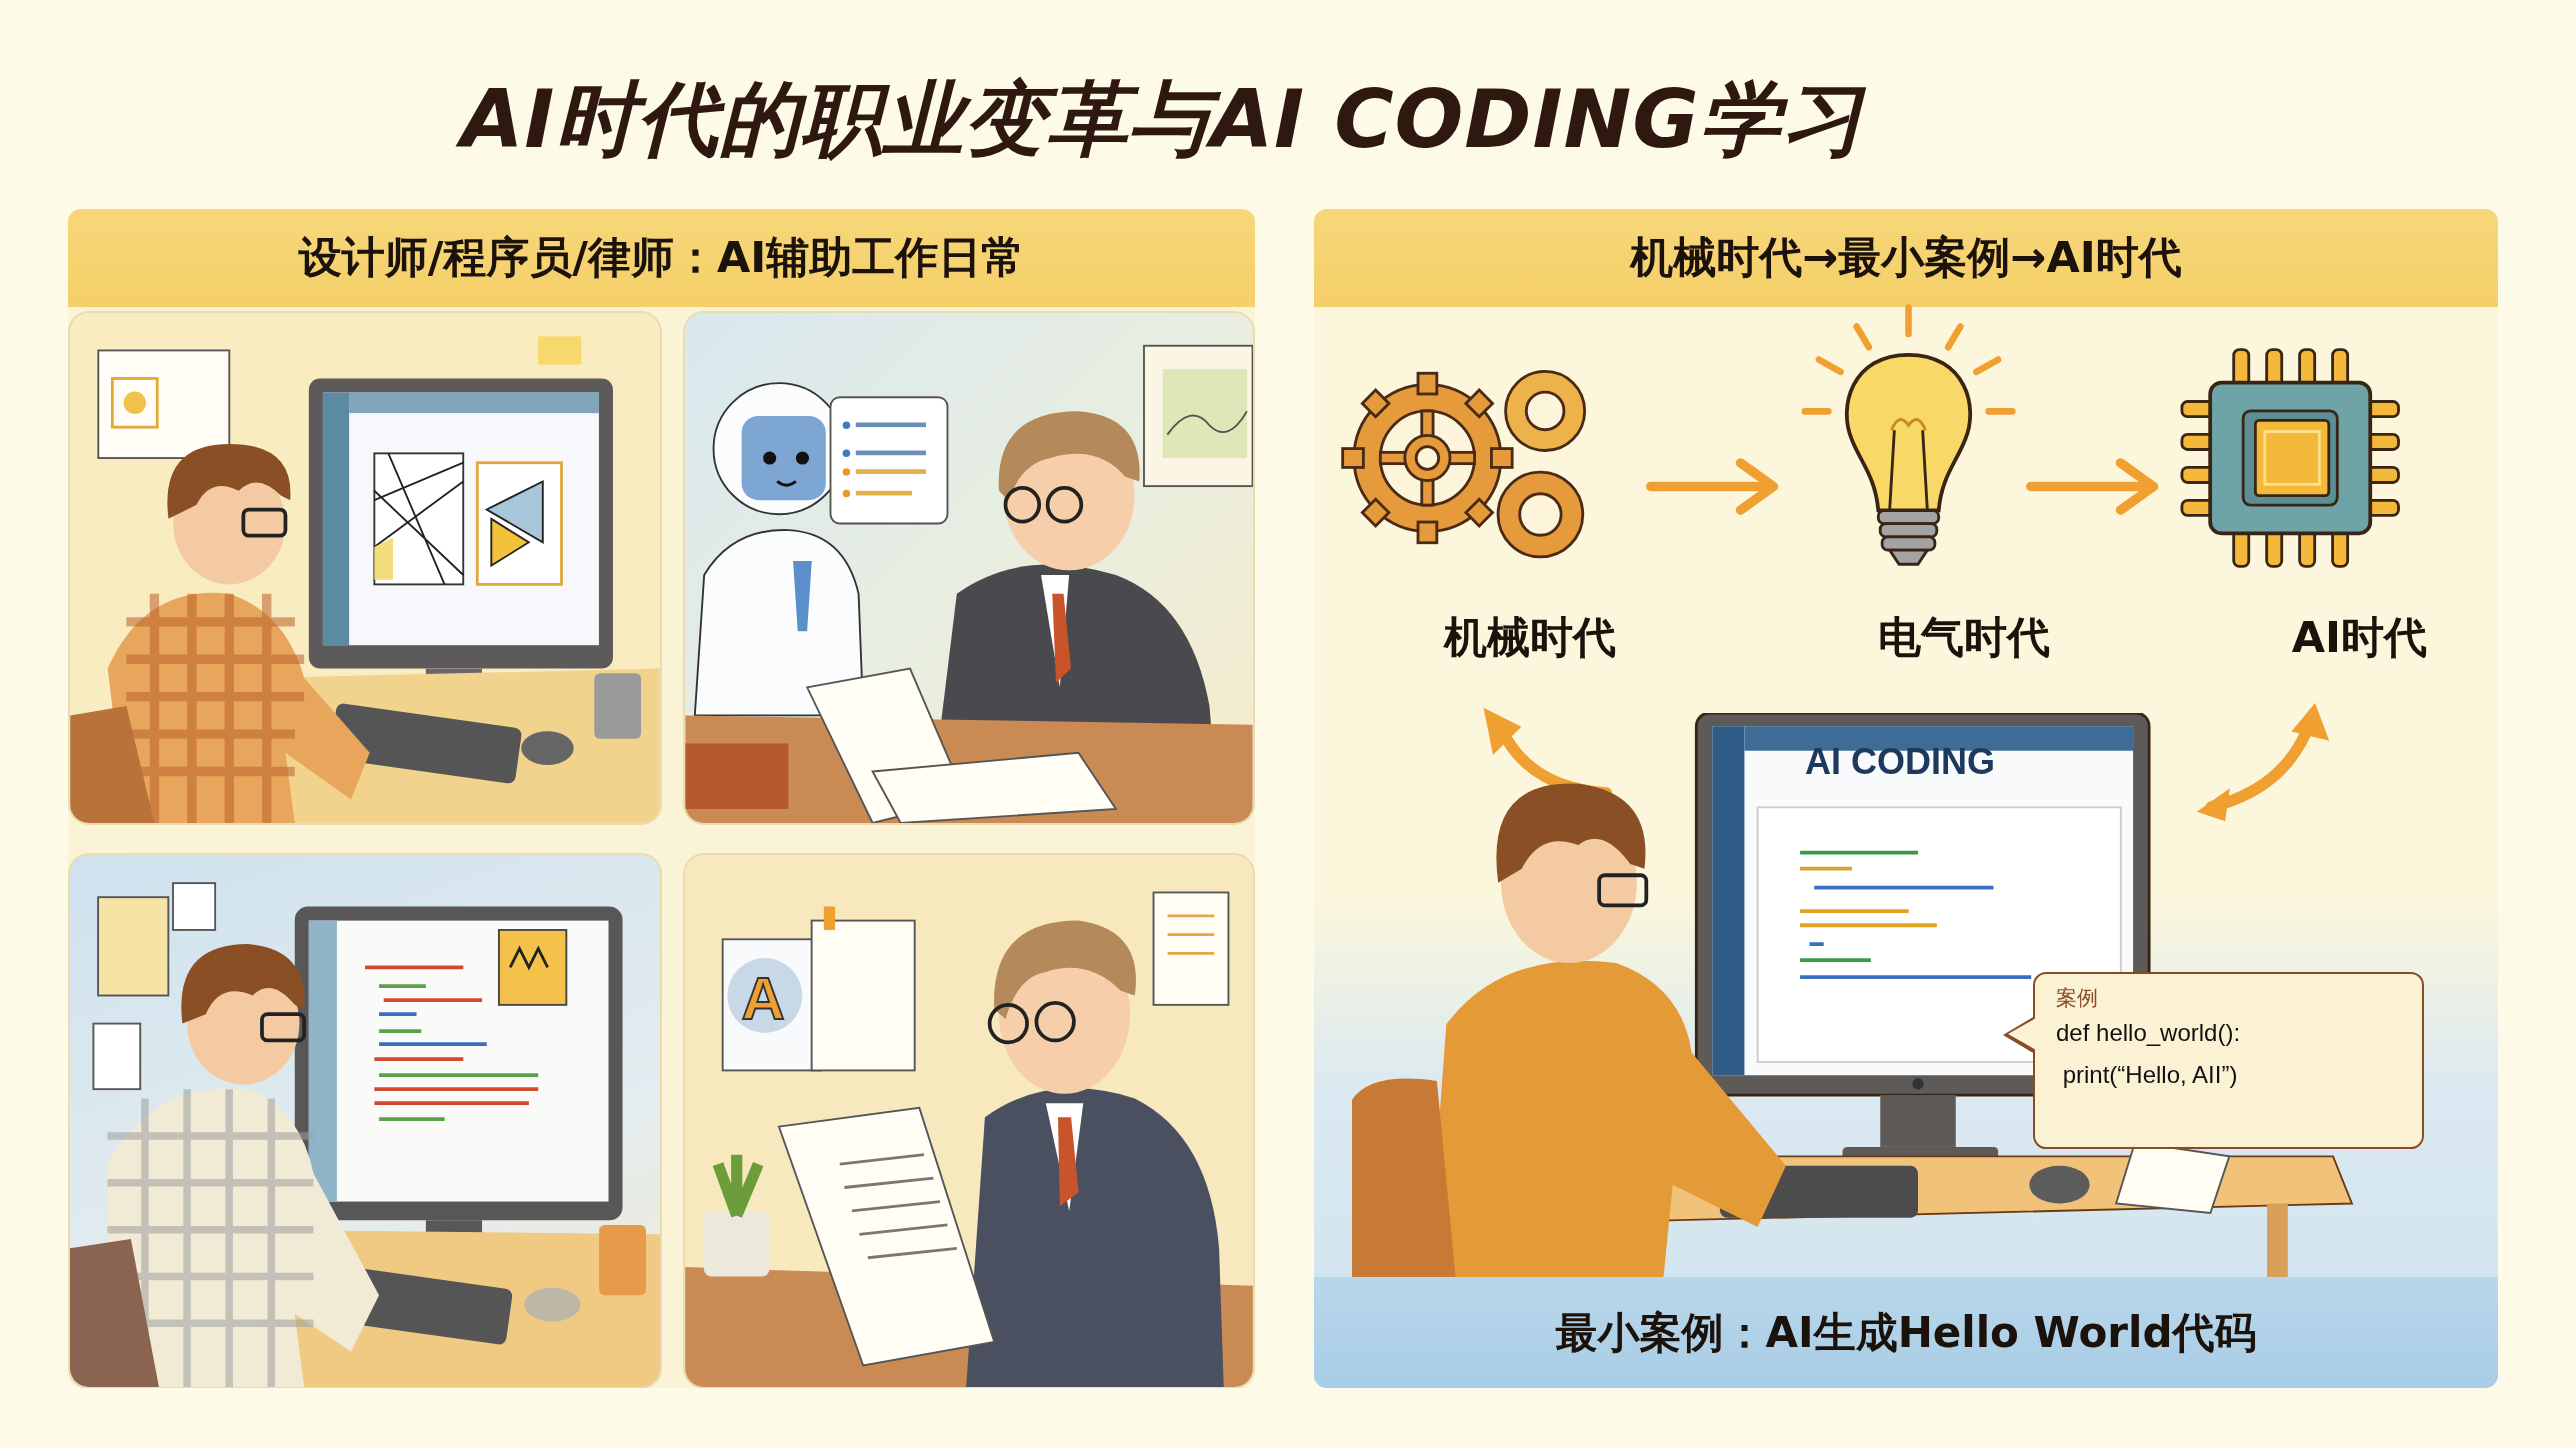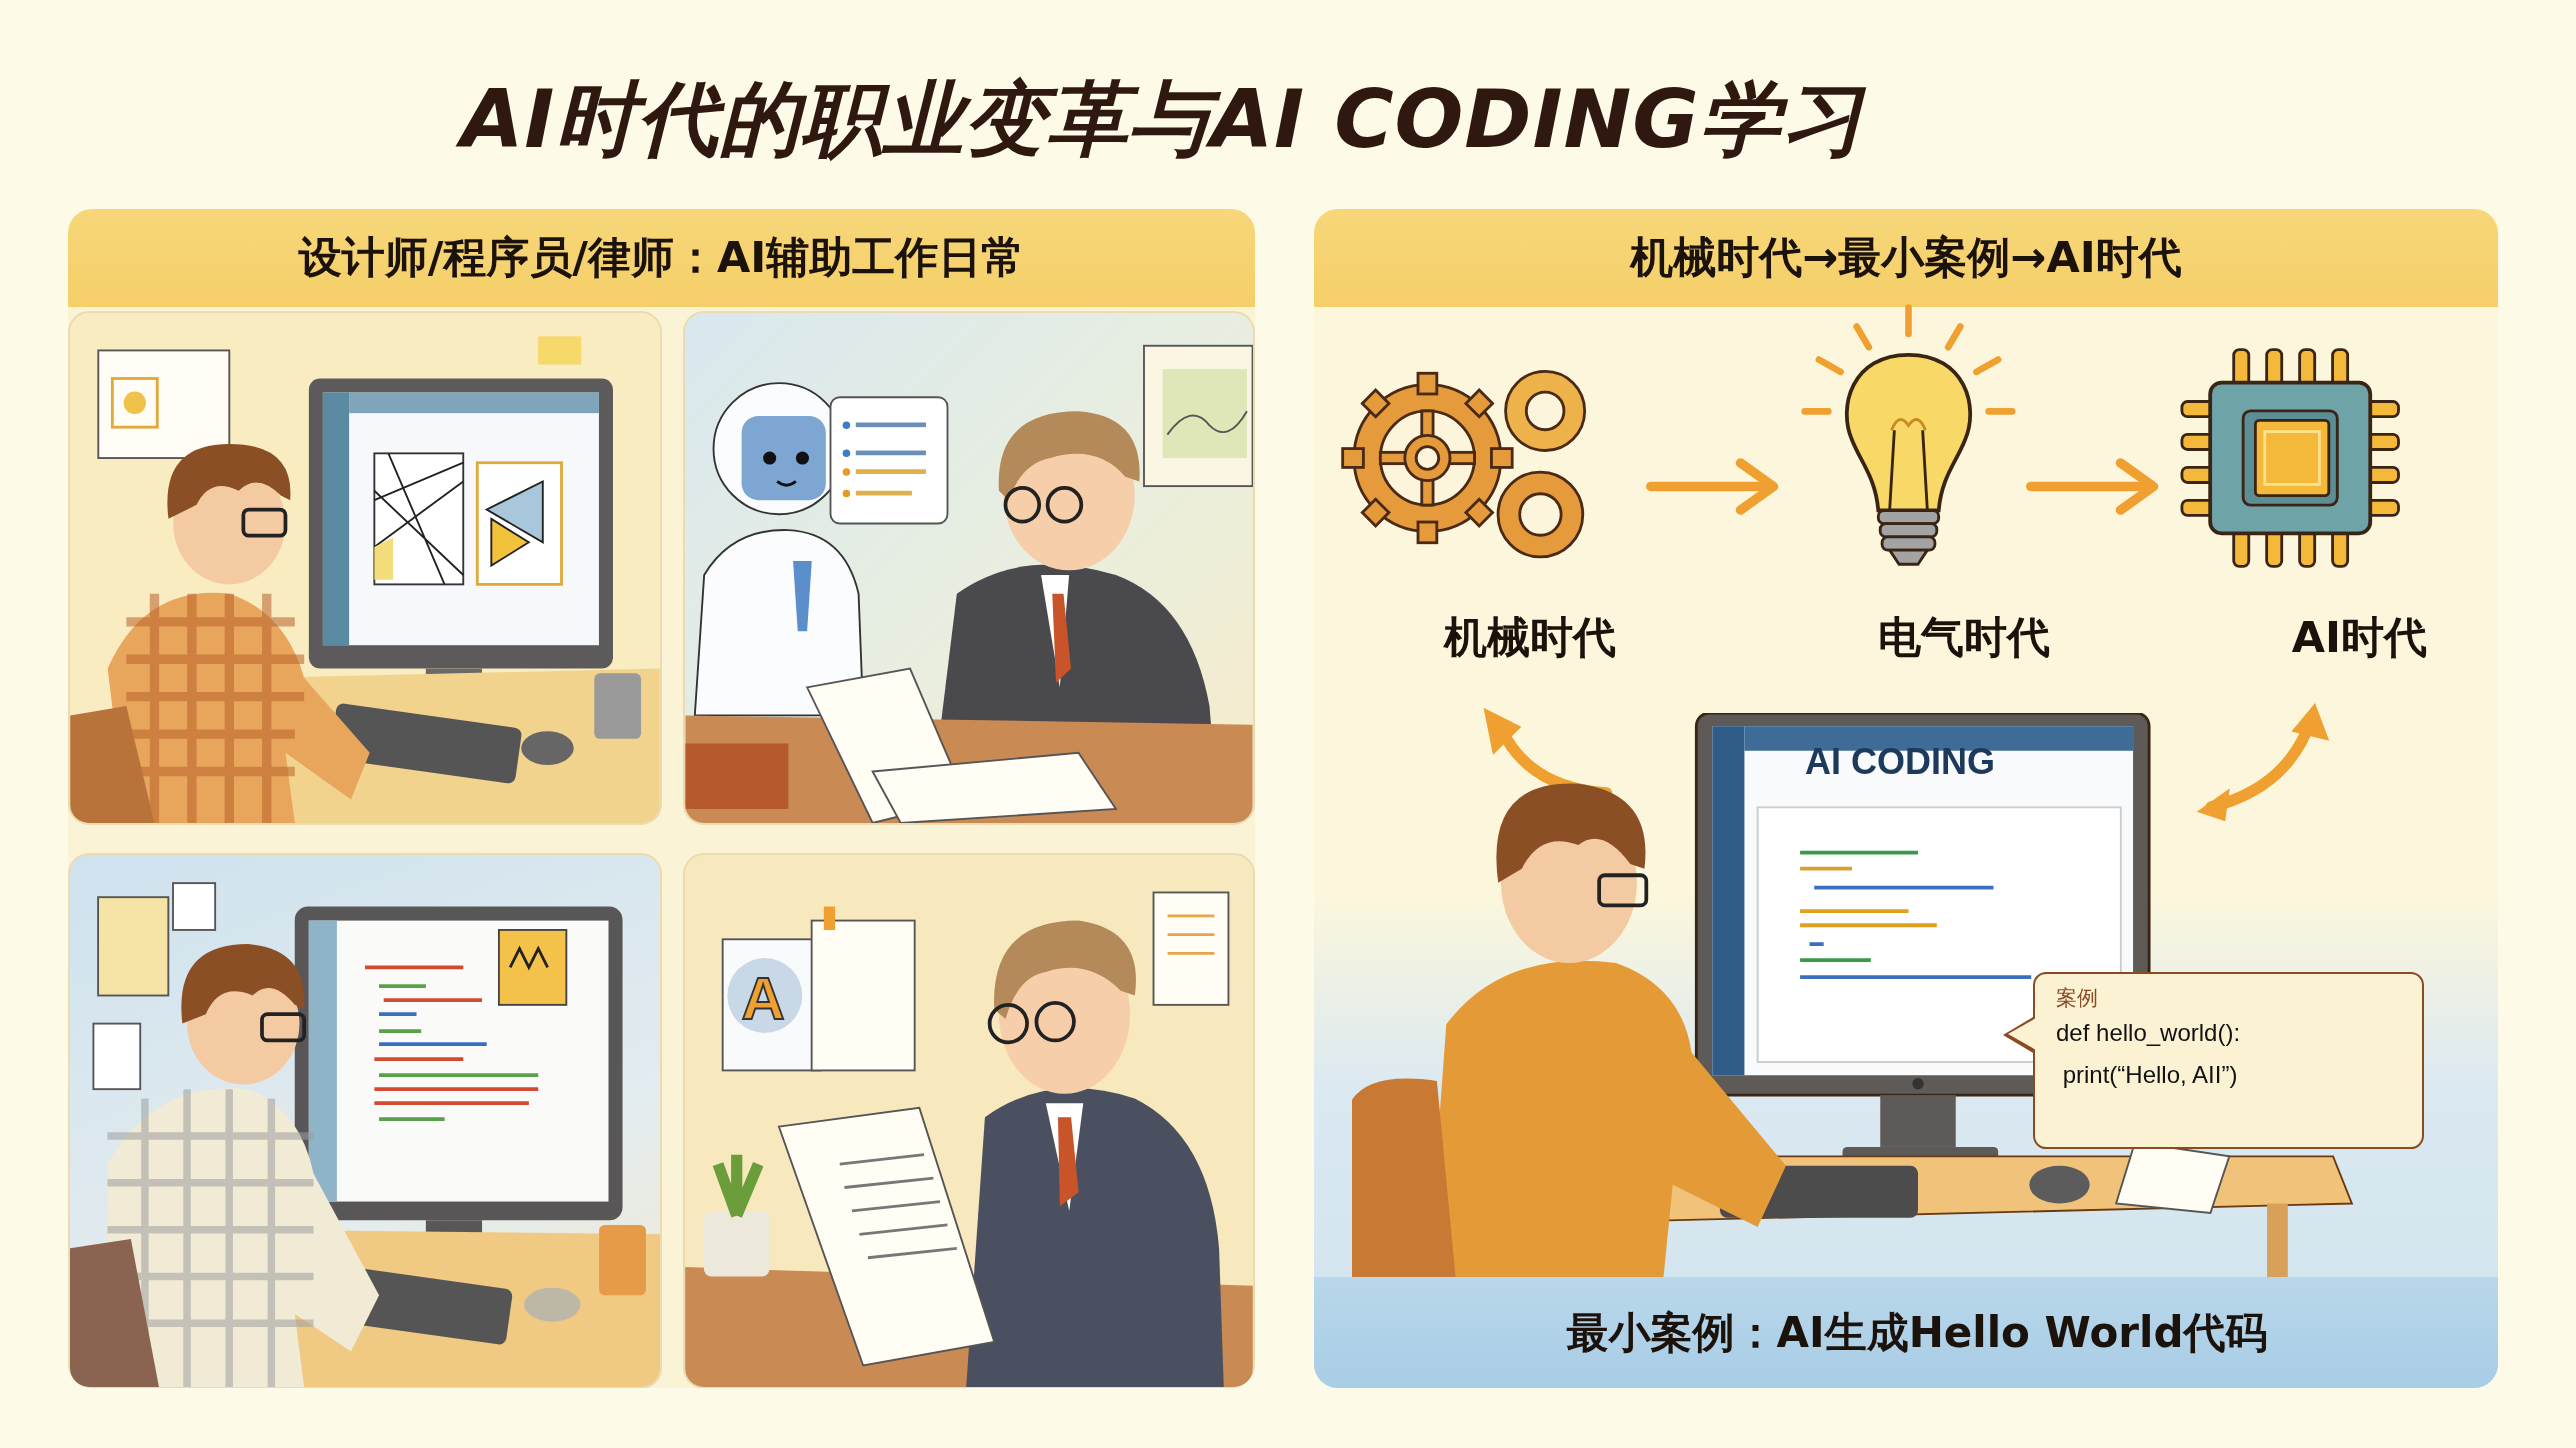--- a/index.html
+++ b/index.html
@@ -9,21 +9,21 @@
     font-family: "DejaVu Sans", "Liberation Sans", sans-serif;
     color: #2b1a12;
     position: relative;
   }
   .main-title {
     position: absolute; left: 0; top: 66px; width: 2324px;
     text-align: center; font-size: 81px; font-weight: bold; color: #2e1810;
     letter-spacing: 0.9px;
     font-style: italic;
   }
-  .section { position: absolute; border-radius: 24px; overflow: hidden; }
+  .section { position: absolute; border-radius: 13px; overflow: hidden; }
   .left-section { left: 68px; top: 209px; width: 1187px; height: 1179px; background: #fbf3d6; }
   .right-section { left: 1314px; top: 209px; width: 1184px; height: 1179px; background: #fbf3d6; }
   .section-header {
     position: absolute; left: 0; top: 0; width: 100%; height: 98px;
     background: linear-gradient(180deg, #f7d77a, #f5cf68);
     display: flex; align-items: center; justify-content: center;
     font-size: 43px; font-weight: bold; color: #1c120c;
   }
   .panel {
     position: absolute; border-radius: 21px; overflow: hidden;
@@ -39,21 +39,21 @@
   .era { position: absolute; top: 0; width: 283px; text-align: center; }
   .era-label { position: absolute; left: 0; width: 100%; font-size: 43px; font-weight: bold; color: #1c120c; text-align: right; }
   .scene-bg {
     position: absolute; left: 0; top: 585px; width: 100%; height: 496px;
     background: linear-gradient(180deg, rgba(220,235,242,0) 0%, #dbe9f1 40%, #cfe3ee 100%);
   }
   .bottom-banner {
     position: absolute; left: 0; bottom: 0; width: 100%; height: 111px;
     background: linear-gradient(180deg,#b9d7ea,#a8cde6);
     display: flex; align-items: center; justify-content: center;
-    font-size: 42px; font-weight: bold; color: #1c120c; padding-left: 11px;
+    font-size: 42px; font-weight: bold; color: #1c120c;
   }
   .monitor-screen-title {
     position: absolute; font-size: 36px; font-weight: bold; color: #1d3a5c;
     font-family: "Liberation Sans", sans-serif;
   }
   .callout {
     position: absolute; left: 719px; top: 665px; width: 391px; height: 177px;
     background: #fbf2d4; border: 2.8px solid #8a4a22; border-radius: 13.2px; box-sizing: border-box;
     padding: 10px 21px;
   }

